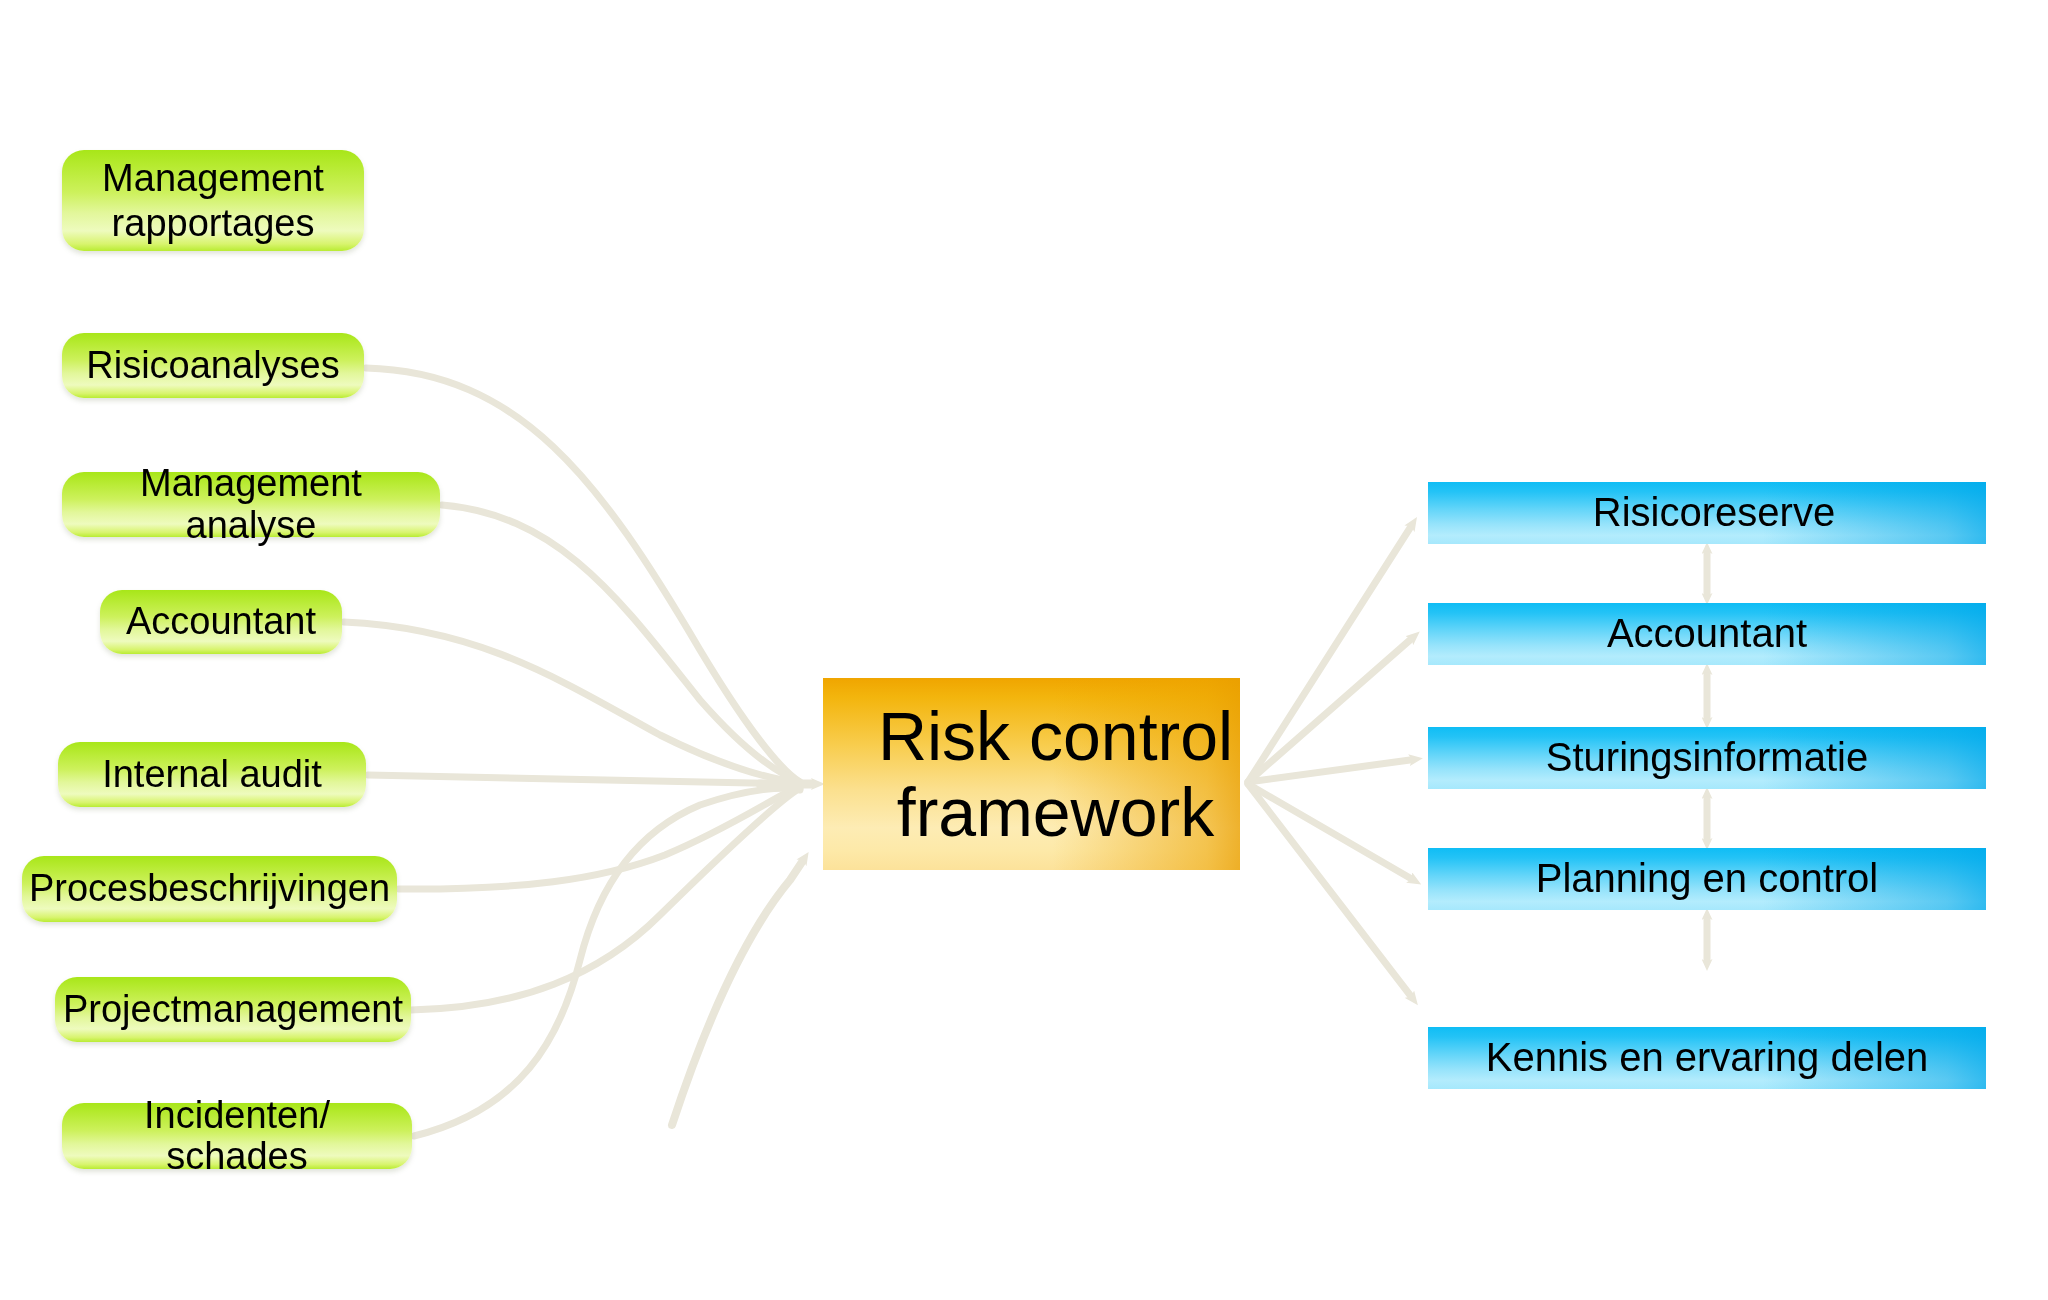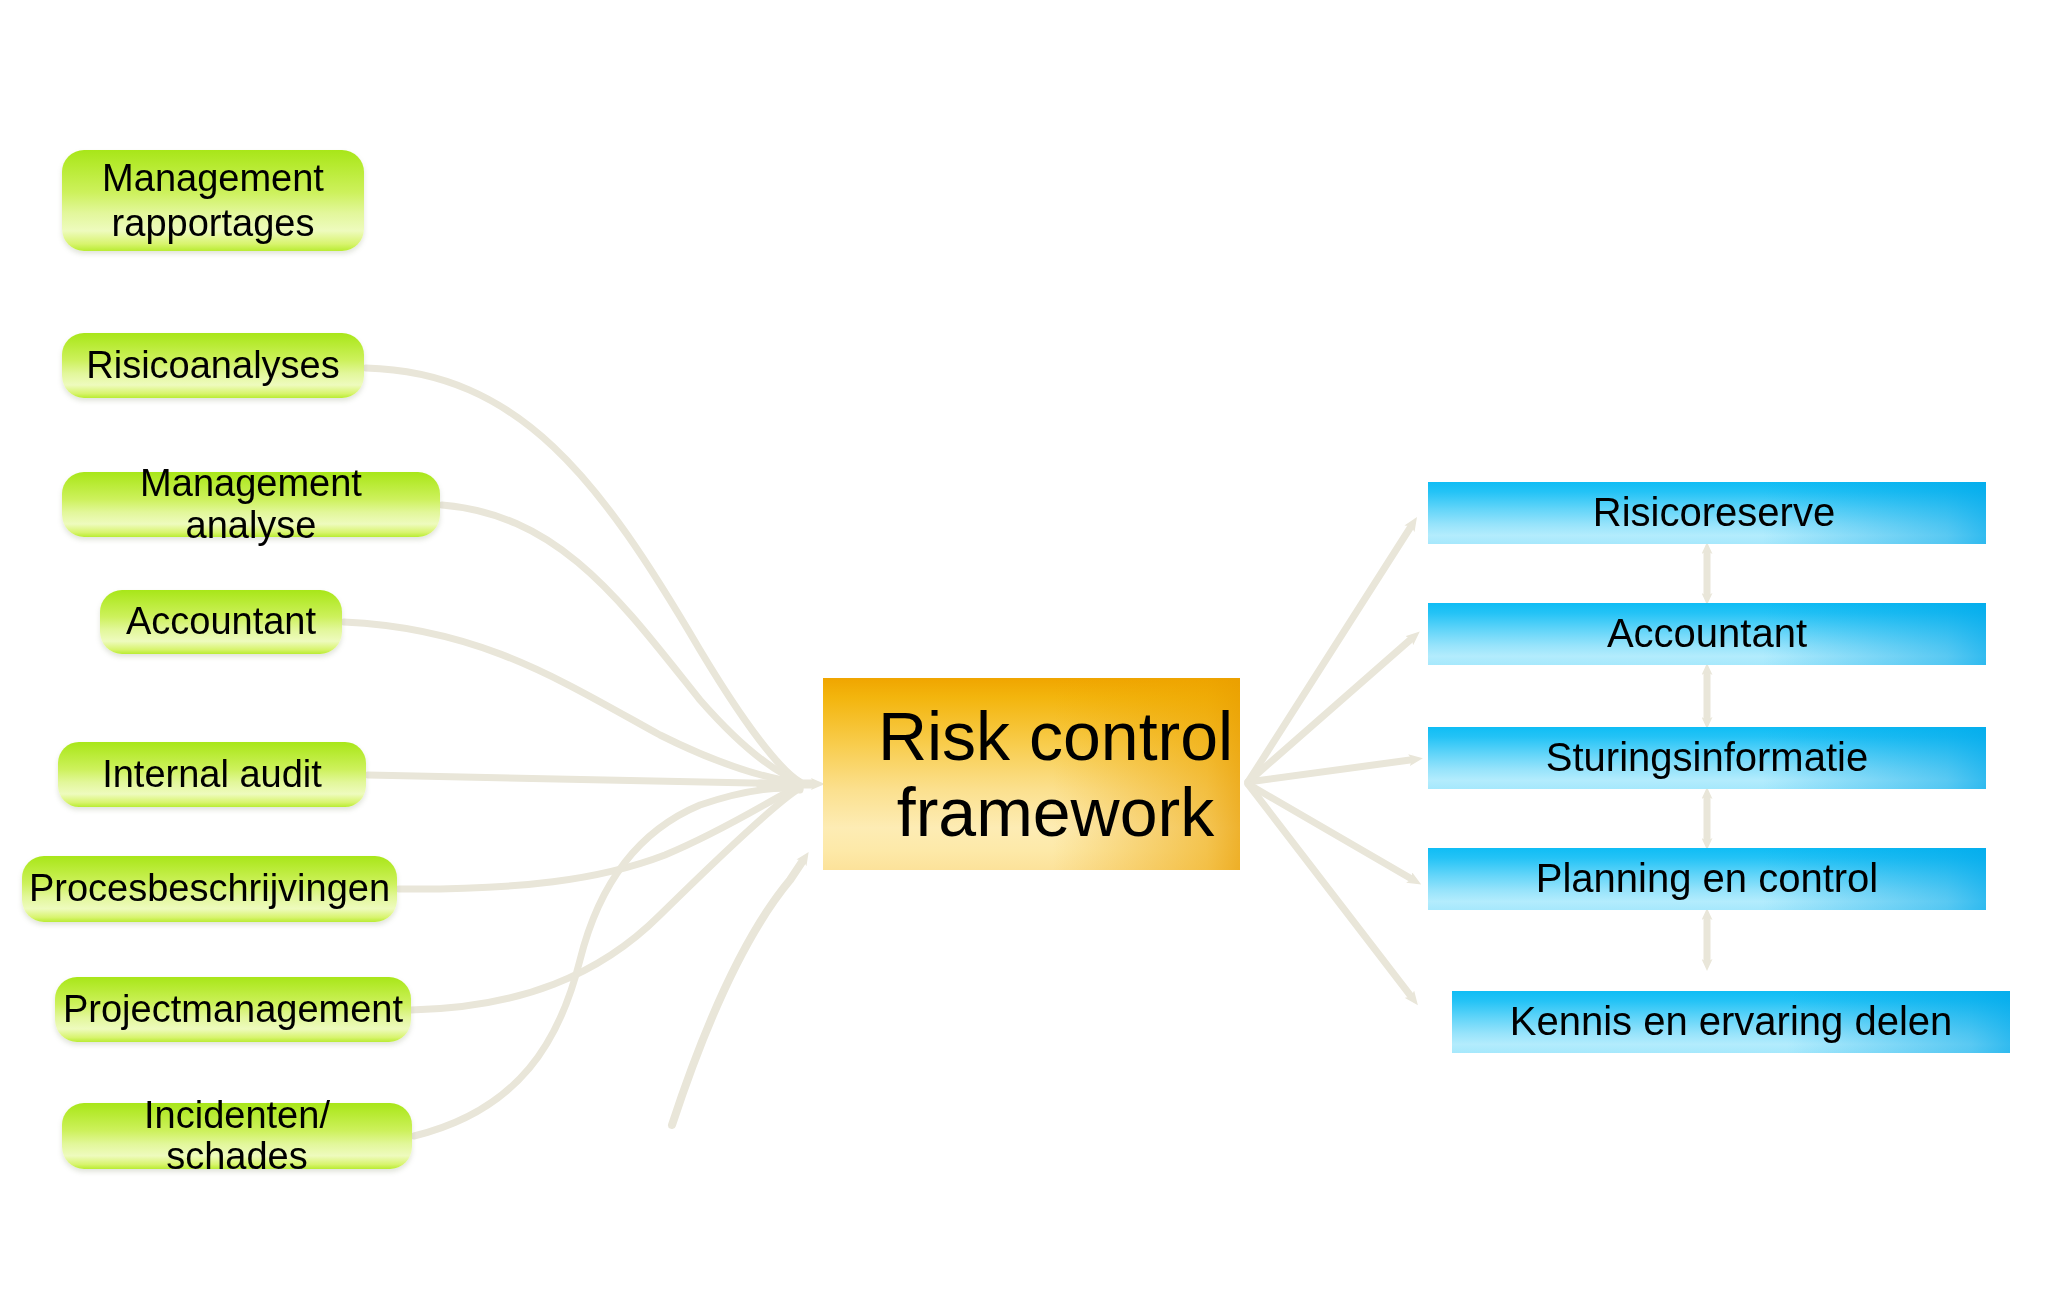--- a/index.html
+++ b/index.html
@@ -166,21 +166,21 @@
   </div>
 
   <div class="node green" style="left:62px; top:472px; width:378px; height:65px;">
     <span class="node-label">Management analyse</span>
   </div>
 
   <div class="node green" style="left:100px; top:590px; width:242px; height:64px;">
     <span class="node-label">Accountant</span>
   </div>
 
-  <div class="node green" style="left:58px; top:742px; width:308px; height:65px;border-radius:21px;">
+  <div class="node green" style="left:58px; top:742px; width:308px; height:65px;">
     <span class="node-label">Internal audit</span>
   </div>
 
   <div class="node green" style="left:22px; top:856px; width:375px; height:66px;">
     <span class="node-label">Procesbeschrijvingen</span>
   </div>
 
   <div class="node green" style="left:55px; top:977px; width:356px; height:65px;">
     <span class="node-label">Projectmanagement</span>
   </div>
@@ -203,17 +203,17 @@
   </div>
 
   <div class="node blue" style="left:1428px; top:727px; width:558px; height:62px;">
     <span class="node-label">Sturingsinformatie</span>
   </div>
 
   <div class="node blue" style="left:1428px; top:848px; width:558px; height:62px;">
     <span class="node-label">Planning en control</span>
   </div>
 
-  <div class="node blue" style="left:1428px; top:991px; width:558px; height:62px;margin-left:24px;">
+  <div class="node blue" style="left:1428px; top:1027px; width:558px; height:62px;">
     <span class="node-label">Kennis en ervaring delen</span>
   </div>
 
 </div>
 
 </body></html>

